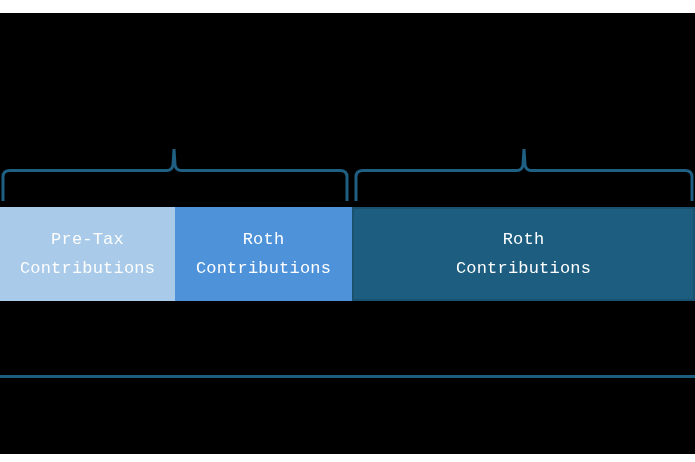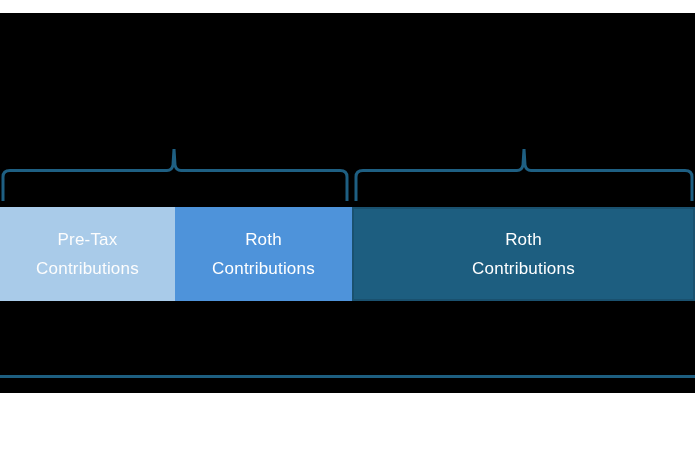--- a/index.html
+++ b/index.html
@@ -9,21 +9,22 @@
     background: #ffffff;
     position: relative;
     overflow: hidden;
     font-family: "Liberation Sans", sans-serif;
   }
   #stage {
     position: absolute;
     left: 0;
     top: 13px;
     width: 695px;
-    height: 380px;
+    height: 441px;
+    font-family: Liberation Mono, monospace;
   }
   #braces-svg {
     position: absolute;
     left: 0;
     top: 132px;
     width: 695px;
     height: 60px;
     display: block;
   }
   #bar {

